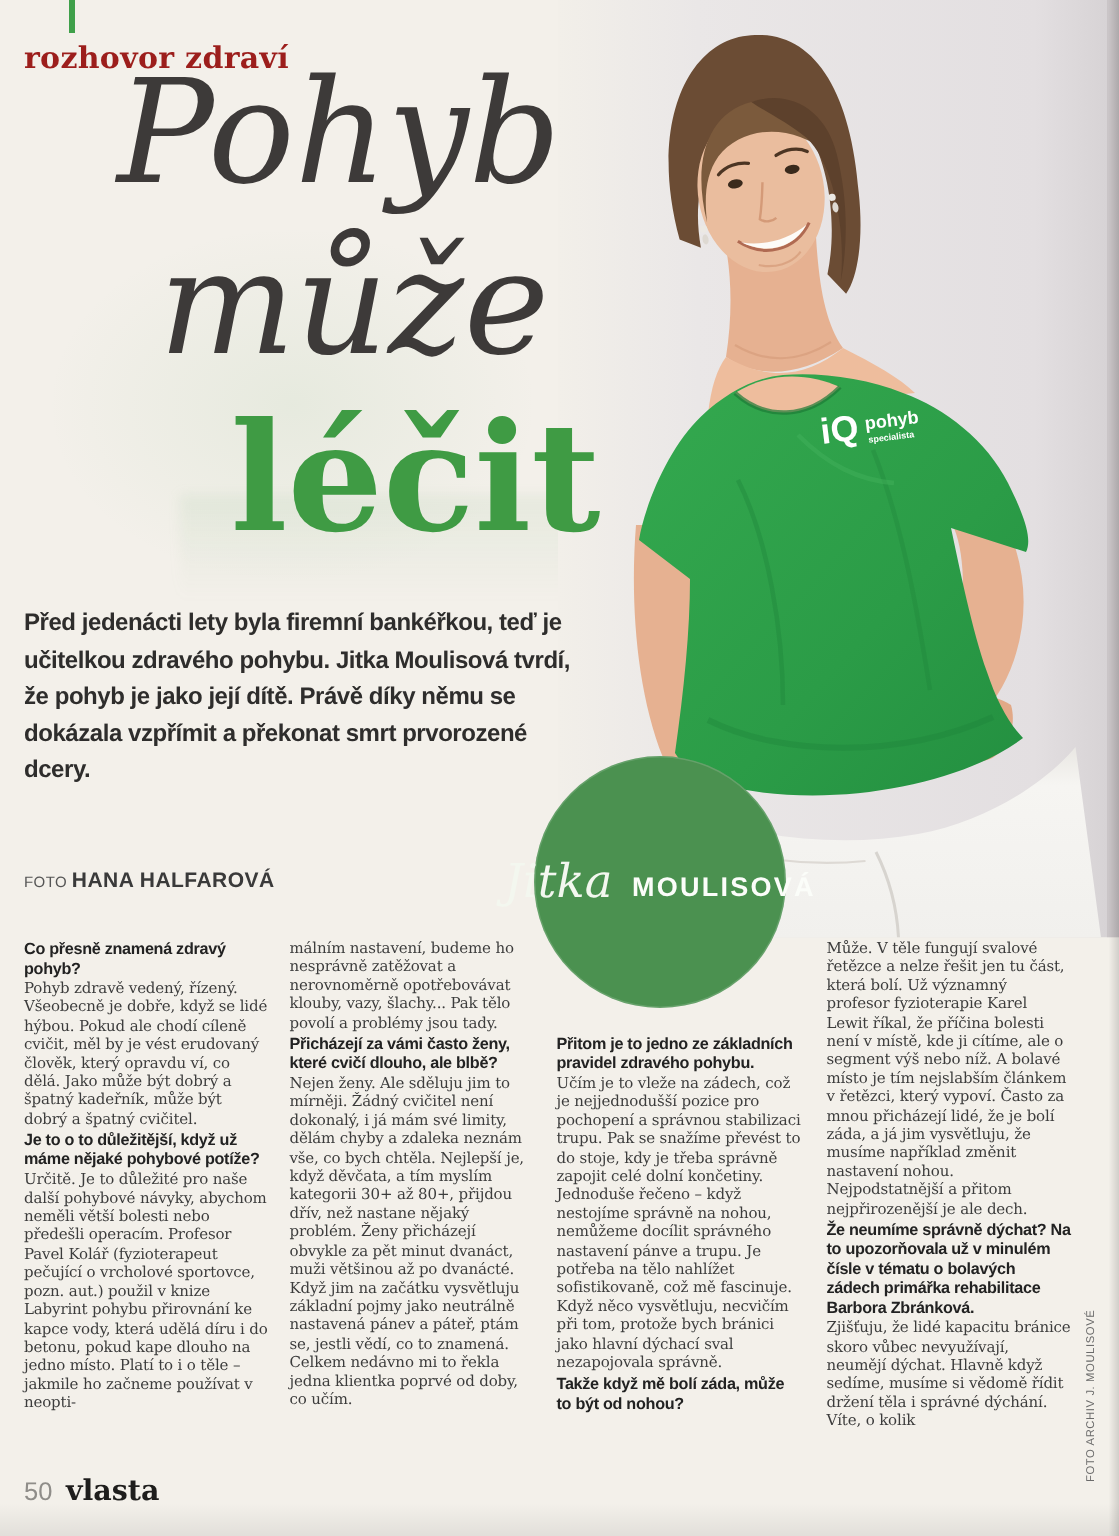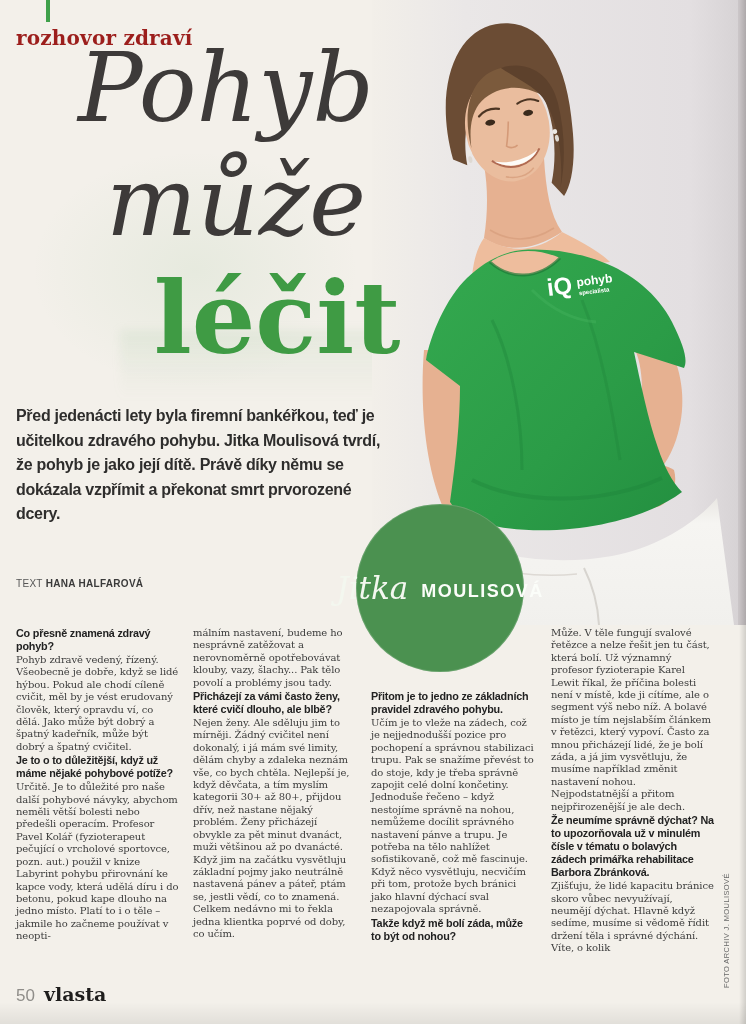--- a/index.html
+++ b/index.html
@@ -22,21 +22,21 @@
   
   .title-line{transform:translateX(-50%);font-family:"DejaVu Serif",serif;
     font-style:italic;font-size:96px;line-height:1;color:#3d3a39;white-space:nowrap;}
   .t1{left:226px;top:40px;}
   .t2{left:236px;top:154px;}
   .t3{left:277px;top:268px;font-style:normal;font-weight:bold;font-size:100px;color:#3f9b44;text-align:center;}
   
   .lead{left:16px;top:404px;width:366px;font-weight:bold;font-size:16px;
     line-height:24.5px;color:#2e2d2c;letter-spacing:-.3px;}
   .byline{left:16px;top:578px;font-size:10px;color:#555;letter-spacing:.3px;}
-  .byline b{color:#3a3a3a;font-size:10px;}
+  .byline b{color:#3a3a3a;font-size:14px;}
   
   .photo{left:372px;top:0;width:374px;height:625px;}
   
   .badge{left:356px;top:504px;width:168px;height:168px;border-radius:50%;
     background:#4b9150;z-index:5;display:flex;flex-direction:row;
     align-items:center;justify-content:center;box-shadow:0 0 0 1px rgba(255,255,255,.15) inset;}
   .badge-first{font-family:"DejaVu Serif",serif;font-style:italic;font-size:31px;
     color:#f3f7ef;line-height:1;}
   .badge-last{margin-top:7px;font-weight:bold;font-size:18px;color:#fbfdf9;letter-spacing:1.5px;margin-left:13px;}
   .badge-rule{margin-top:12px;width:64px;height:2px;background:rgba(255,255,255,.85);}
@@ -143,21 +143,21 @@
 
 <div class="abs kicker-bar"></div>
 <div class="abs kicker">rozhovor zdraví</div>
 
 <div class="abs title-line t1">Pohyb</div>
 <div class="abs title-line t2">může</div>
 <div class="abs title-line t3">léčit</div>
 
 <div class="abs lead">Před jedenácti lety byla firemní bankéřkou, teď je učitelkou zdravého pohybu. Jitka Moulisová tvrdí, že pohyb je jako její dítě. Právě díky němu se dokázala vzpřímit a překonat smrt prvorozené dcery.</div>
 <div class="abs byline">
-  <span>TEXT</span>
+  <span>FOTO</span>
   <b>HANA HALFAROVÁ</b>
 </div>
 
 <div class="abs badge">
   <div class="badge-first">Jitka</div>
   <div class="badge-last">MOULISOVÁ</div>
   <div class="badge-rule"></div>
 </div>
 
 <div class="abs col c1">

